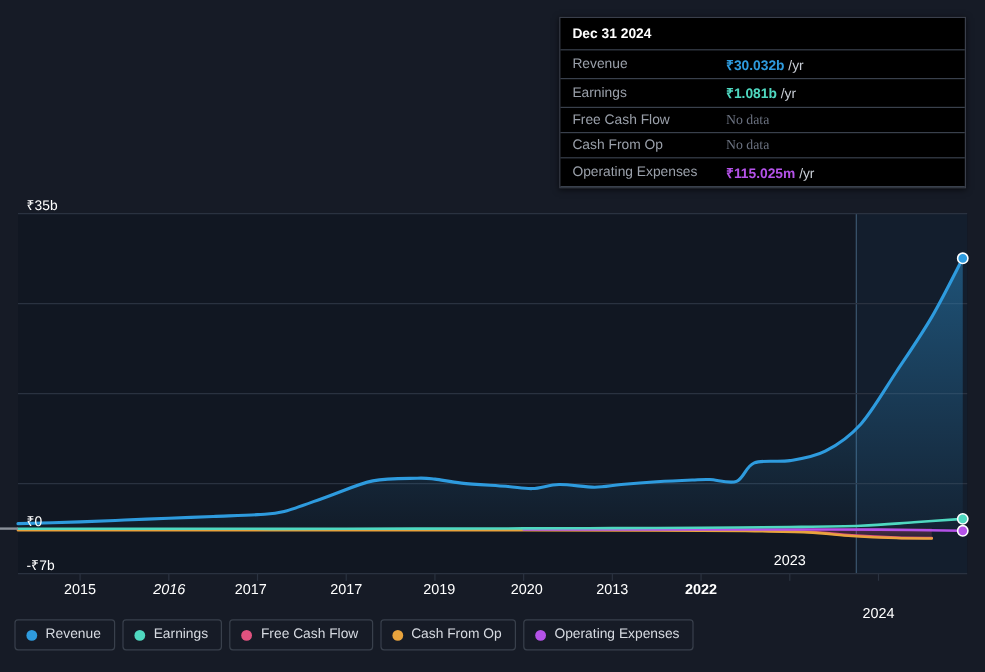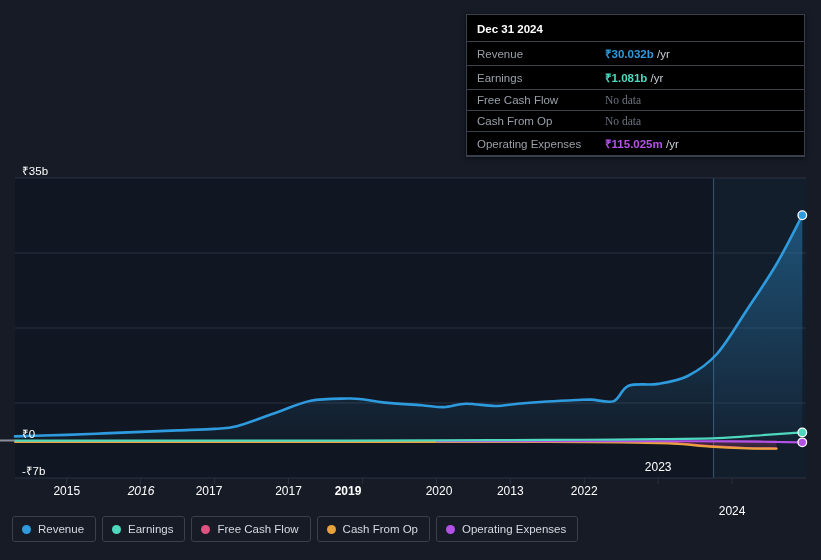--- a/index.html
+++ b/index.html
@@ -134,24 +134,24 @@
       <div class="ylabel" style="left: 22px; top: 163px;">₹35b</div>
       <div class="ylabel" style="left: 22px; top: 425.5px;">₹0</div>
       <div class="ylabel" style="left: 22px; top: 463px;">-₹7b</div>
     </div>
 
   <div id="x-labels">
       <div class="xlabel" style="left: 36.7477px; top: 484px;">2015</div>
       <div class="xlabel" style="left: 111px; top: 484px; font-style: italic;">2016</div>
       <div class="xlabel" style="left: 179px; top: 484px;">2017</div>
       <div class="xlabel" style="left: 258.523px; top: 484px;">2017</div>
-      <div class="xlabel" style="left: 318px; top: 484px; font-weight: bold;">2019</div>
+      <div class="xlabel" style="left: 336px; top: 484px;">2019</div>
       <div class="xlabel" style="left: 409px; top: 484px;">2020</div>
       <div class="xlabel" style="left: 480.299px; top: 484px;">2013</div>
-      <div class="xlabel" style="left: 554.224px; top: 484px;">2022</div>
+      <div class="xlabel" style="left: 554.224px; top: 484px; font-weight: bold;">2022</div>
       <div class="xlabel" style="left: 628.15px; top: 460px;">2023</div>
       <div class="xlabel" style="left: 702.075px; top: 504px;">2024</div>
     </div>
 
   <div class="tooltip">
     <div class="tt-title">Dec 31 2024</div>
     <table class="tt-table">
       <tbody id="tt-body">
           <tr>
             <td class="k">Revenue</td>

